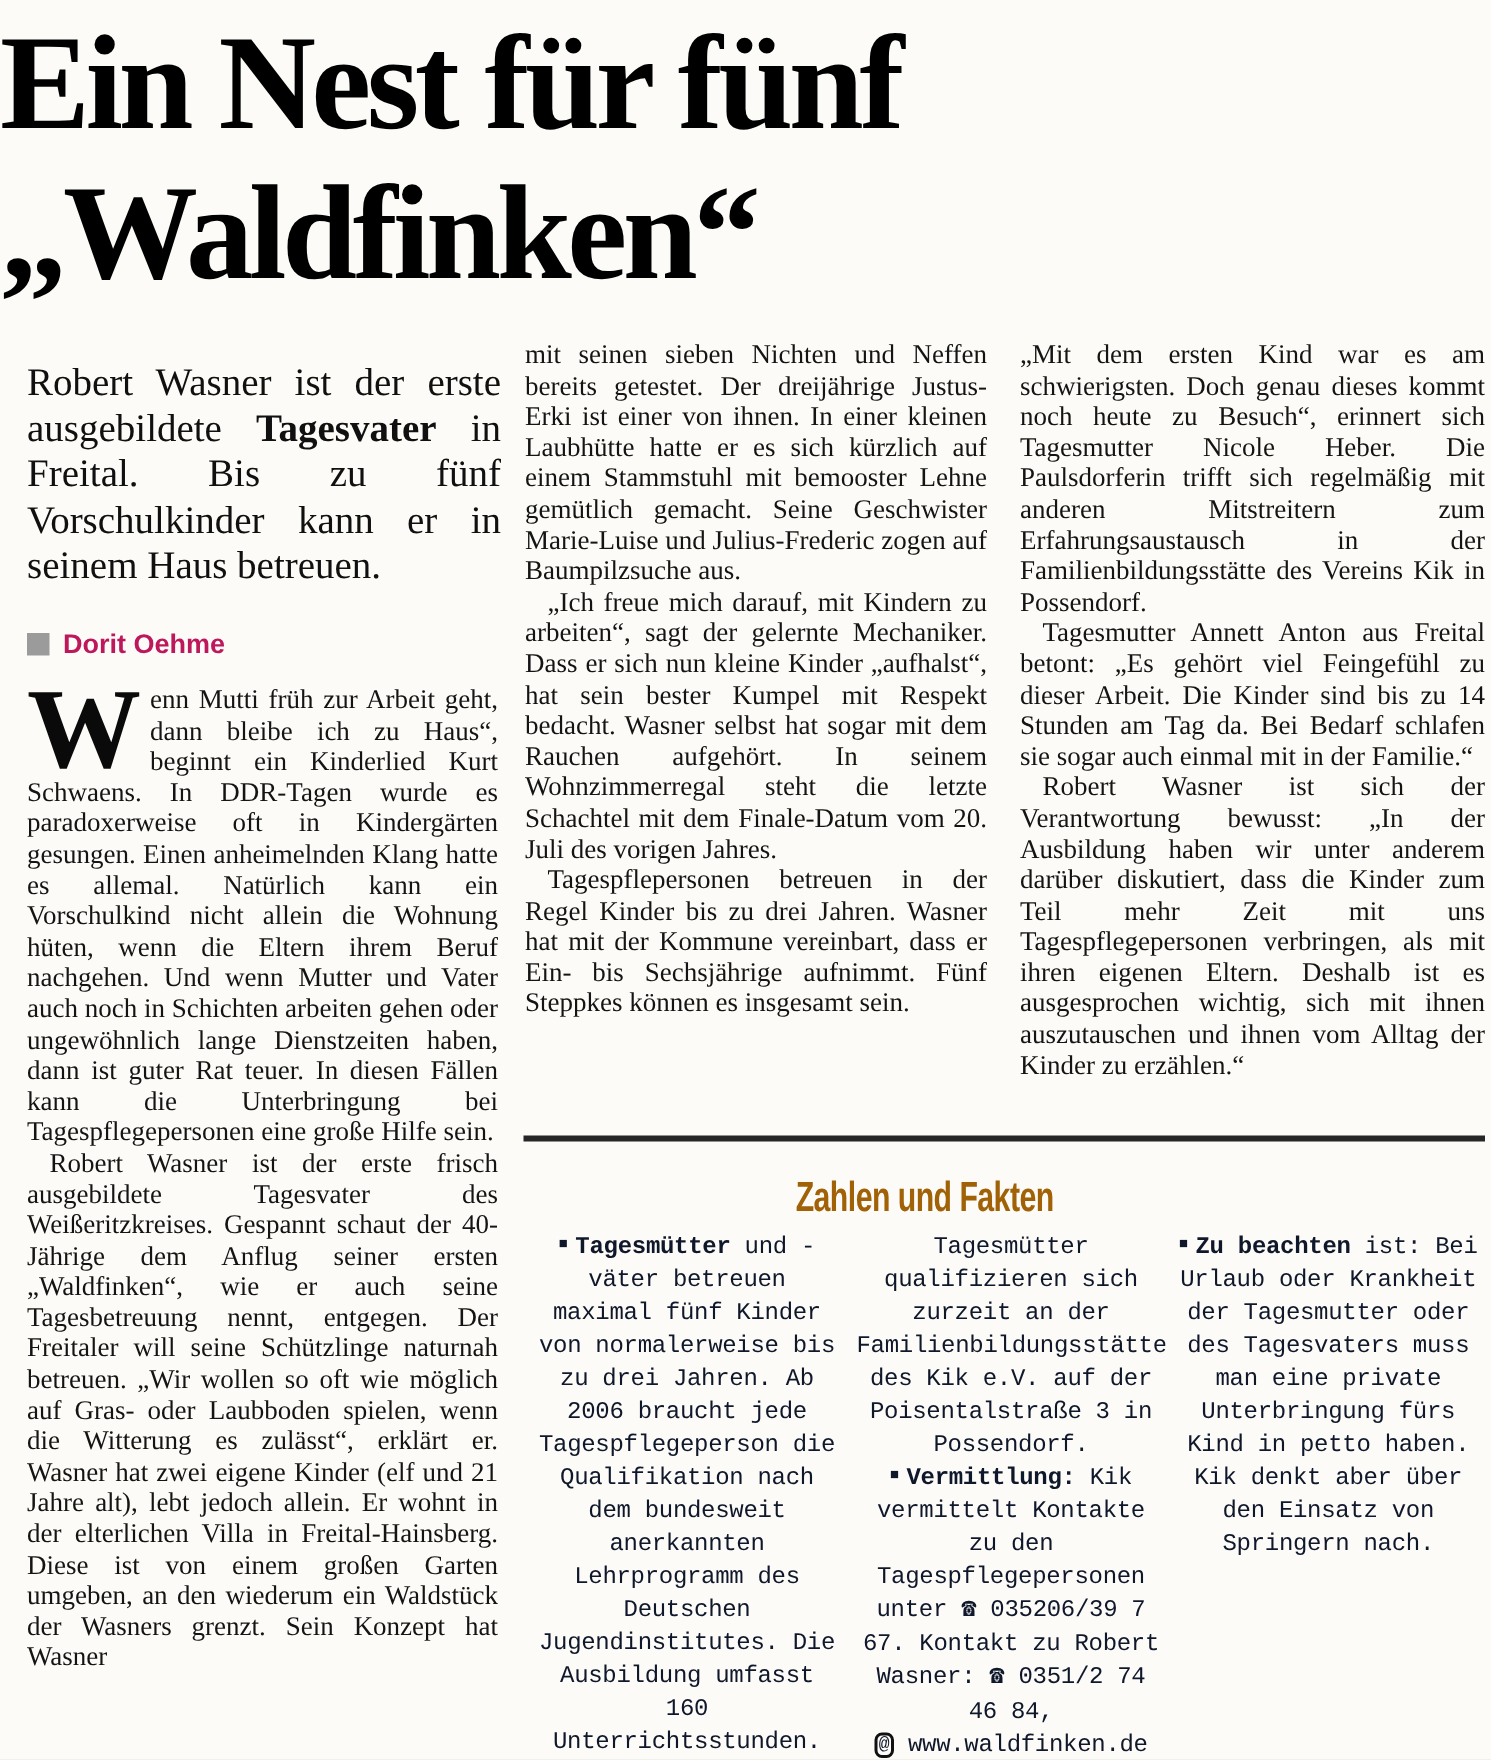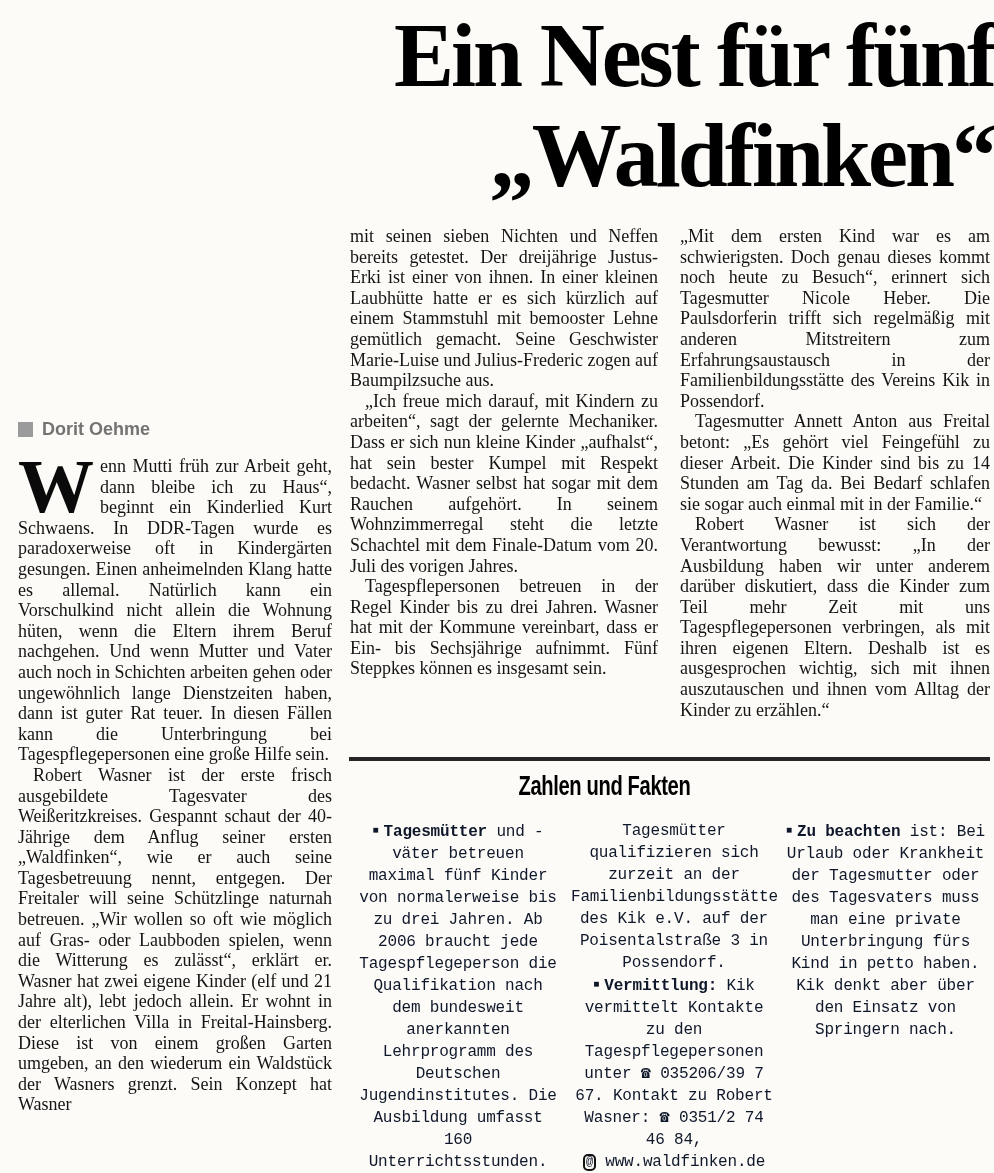--- a/index.html
+++ b/index.html
@@ -4,49 +4,49 @@
 <style>
   html,body { margin:0; padding:0; background:#e8e8e6; }
   .page {
     position:relative; width:994px; height:1173px; margin:0 auto;
     background:#fcfbf7; overflow:hidden;
     font-family:"Liberation Serif", serif; color:#141414;
     hyphens:auto; -webkit-hyphens:auto;
   }
   .headline {
     position:absolute; top:6px; left:0; width:994px; margin:0;
-    text-align:right; font-weight:700; font-size:90px; line-height:100px;
+    text-align:left; font-weight:700; font-size:90px; line-height:100px;
     letter-spacing:-3px; color:#000;
   }
   .headline .hl { display:block; }
   .lead {
     position:absolute; left:18px; top:240px; width:316px; margin:0;
     font-size:26px; line-height:30.5px; text-align:justify; color:#101010;
   }
   .lead b { font-weight:700; }
   .byline {
     position:absolute; left:18px; top:419px; display:flex; align-items:center; gap:9px;
-    font-family:"Liberation Sans", sans-serif; font-weight:700; font-size:18px; color:#737373;
+    font-family:"Liberation Sans", sans-serif; font-weight:700; font-size:18px; color:#be185d;
   }
   .byline-square { width:15px; height:15px; background:#9b9b9b; }
   .col { position:absolute; top:226px; width:308px; height:516px; overflow:hidden; }
   .col1 { left:18px; top:456px; width:314px; height:717px; }
   .col2 { left:350px; }
   .col3 { left:680px; width:310px; }
   .body { margin:0; font-size:18px; line-height:20.6px; text-align:justify; color:#141414; }
   .body.indent { text-indent:15px; }
   .dropcap {
     float:left; font-size:76px; line-height:57px; font-weight:700;
     padding:2px 6px 0 0; color:#0a0a0a;
   }
   .fact-rule { position:absolute; left:349px; top:757px; width:641px; height:4px; background:#262626; }
   .fact-title {
-    position:absolute; left:349px; top:769px; width:510px; margin:0;
+    position:absolute; left:349px; top:769px; width:510px; margin:12px;
     text-align:center; font-family:"Liberation Sans", sans-serif; font-weight:700;
-    font-size:28px; line-height:34px; color:#000000;
+    font-size:28px; line-height:34px; color:#a16207;
   }
   .fact-title .squeeze { display:inline-block; transform:scaleX(0.72); transform-origin:center; letter-spacing:-0.5px; }
   .fcol {
     position:absolute; top:820px; height:353px; overflow:hidden;
     font-family:Liberation Mono, monospace; font-size:16px; line-height:22px;
     letter-spacing:-0.2px; color:#0f172a;text-align:center;
   }
   .f1 { left:357px; width:202px; }
   .f2 { left:571px; width:206px; }
   .f3 { left:781px; width:209px; }
@@ -62,20 +62,21 @@
 </head>
 <body>
 
 <div class="page">
 
   <h1 class="headline">
     <span class="hl">Ein Nest für fünf</span>
     <span class="hl">„Waldfinken“</span>
   </h1>
 
+  <p class="lead"><span>Robert Wasner ist der erste ausgebildete </span><b>Tagesvater</b><span> in Freital. Bis zu fünf Vorschulkinder kann er in seinem Haus betreuen.</span></p>
 
   <div class="byline">
     <span class="byline-square"></span>
     <span>Dorit Oehme</span>
   </div>
 
   <div class="col col1">
     <p class="body"><span class="dropcap">W</span><span>enn Mutti früh zur Arbeit geht, dann bleibe ich zu Haus“, beginnt ein Kinderlied Kurt Schwaens. In DDR-Tagen wurde es paradoxerweise oft in Kindergärten gesungen. Einen anheimelnden Klang hatte es allemal. Natürlich kann ein Vorschulkind nicht allein die Wohnung hüten, wenn die Eltern ihrem Beruf nachgehen. Und wenn Mutter und Vater auch noch in Schichten arbeiten gehen oder ungewöhnlich lange Dienstzeiten haben, dann ist guter Rat teuer. In diesen Fällen kann die Unterbringung bei Tagespflegepersonen eine große Hilfe sein.</span></p>
     <p class="body indent">Robert Wasner ist der erste frisch ausgebildete Tagesvater des Weißeritzkreises. Gespannt schaut der 40-Jährige dem Anflug seiner ersten „Waldfinken“, wie er auch seine Tagesbetreuung nennt, entgegen. Der Freitaler will seine Schützlinge naturnah betreuen. „Wir wollen so oft wie möglich auf Gras- oder Laubboden spielen, wenn die Witterung es zulässt“, erklärt er. Wasner hat zwei eigene Kinder (elf und 21 Jahre alt), lebt jedoch allein. Er wohnt in der elterlichen Villa in Freital-Hainsberg. Diese ist von einem großen Garten umgeben, an den wiederum ein Waldstück der Wasners grenzt. Sein Konzept hat Wasner</p>
   </div>

